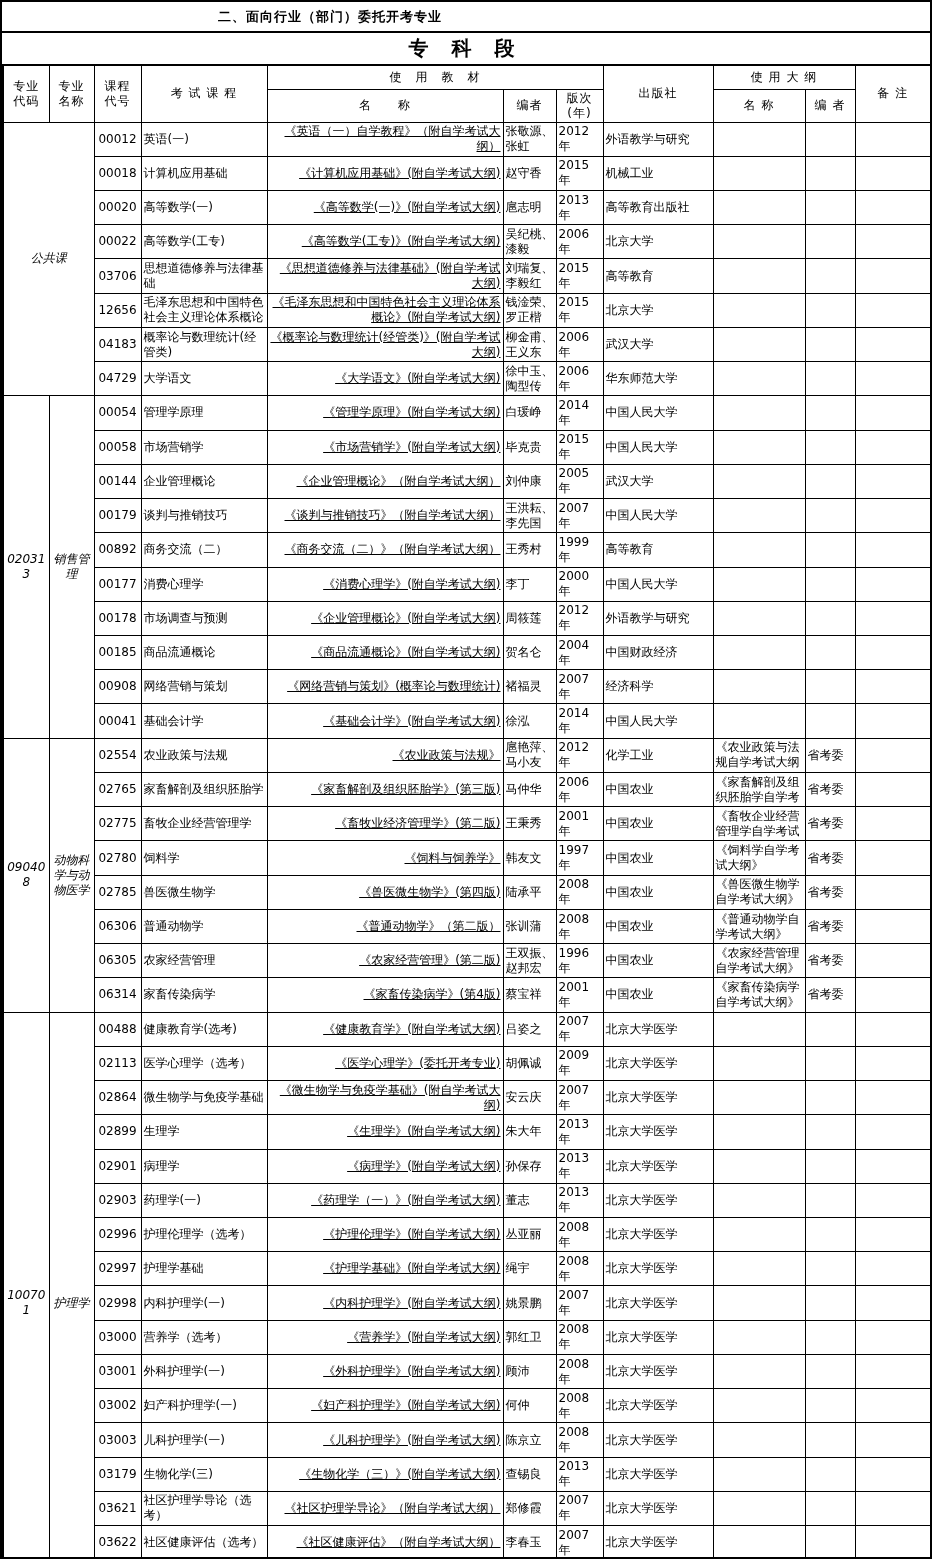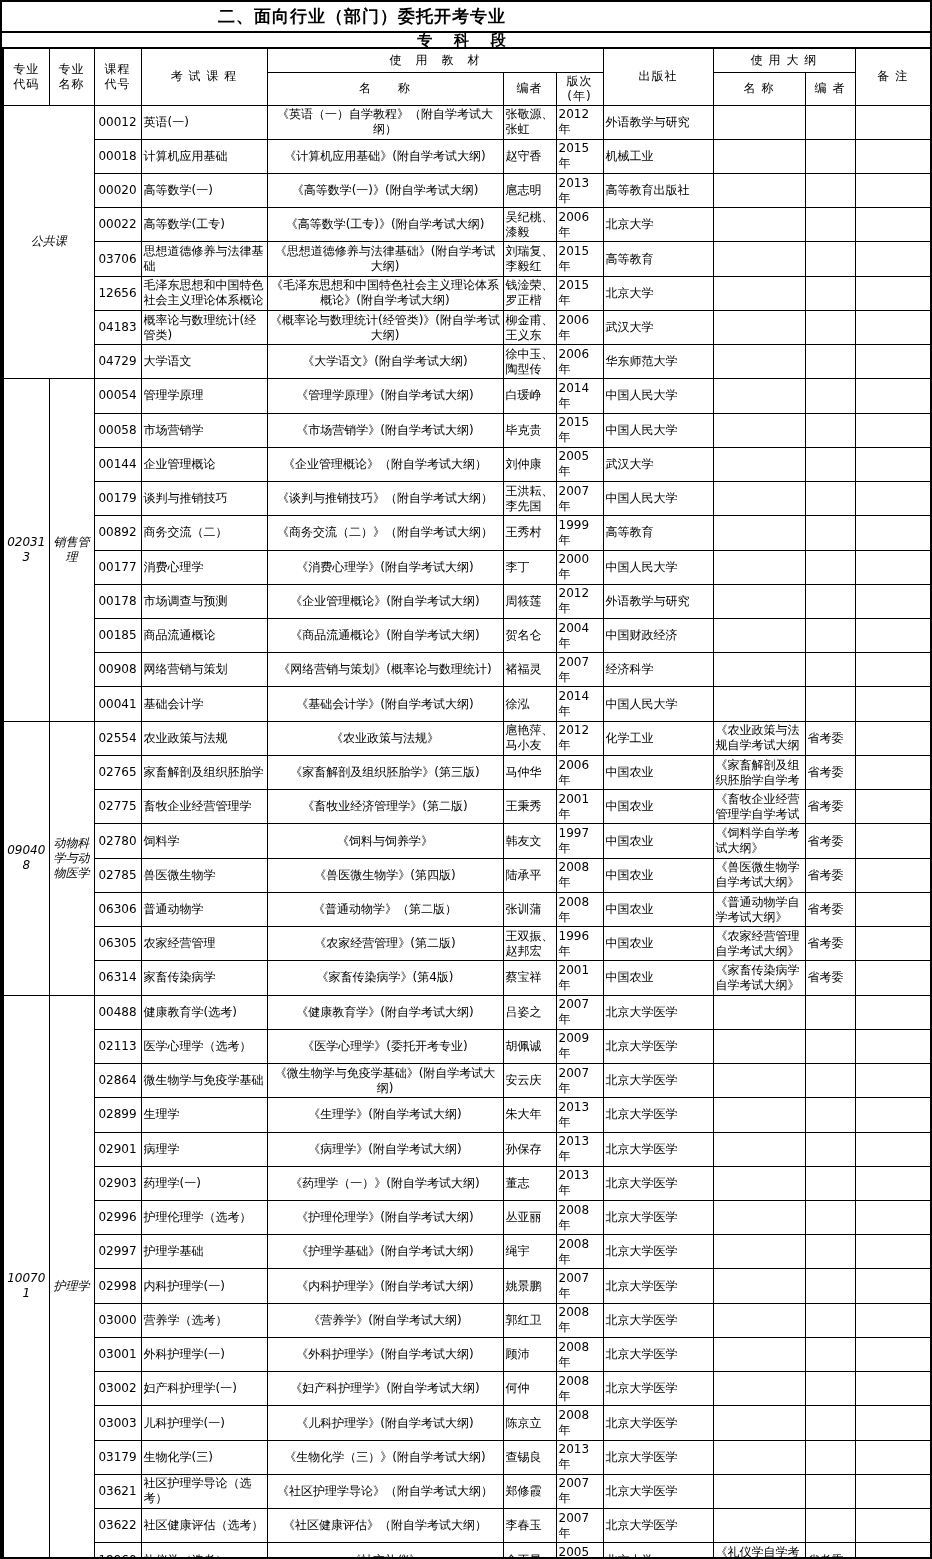--- a/index.html
+++ b/index.html
@@ -5,46 +5,46 @@
   html,body{margin:0;padding:0;background:#fff;}
   .page{
     position:relative;width:932px;height:1559px;box-sizing:border-box;
     border:2px solid #000;background:#fff;overflow:hidden;
     font-family:"DejaVu Sans",sans-serif;color:#000;
   }
   .title-row{
     height:31px;border-bottom:2px solid #000;box-sizing:border-box;
     display:flex;align-items:center;
     font-family:"Liberation Serif",serif;
-    font-size:17px;font-weight:bold;letter-spacing:1px;
+    font-size:13px;font-weight:bold;letter-spacing:1px;
     padding-left:216px;
   }
   .subtitle-row{
-    height:14px;box-sizing:border-box;
+    height:31px;box-sizing:border-box;
     display:flex;align-items:center;justify-content:center;
     font-family:"Liberation Serif",serif;
-    font-size:15px;font-weight:bold;letter-spacing:9px;
+    font-size:20px;font-weight:bold;letter-spacing:9px;
   }
   table.grid{
     width:928px;height:1532px;border-collapse:collapse;table-layout:fixed;
     border:2px solid #000;
   }
   table.grid th,table.grid td{
     border:1px solid #000;box-sizing:border-box;
     font-size:12px;line-height:15px;font-weight:normal;
     padding:1px 2px;vertical-align:middle;word-break:break-all;
     overflow:hidden;
   }
   thead tr{height:24px;}
   thead th{text-align:center;white-space:pre-line;letter-spacing:1px;}
   tbody tr{height:31px;}
   td.c-major{text-align:center;font-style:italic;}
   td.c-code{text-align:center;padding-left:3px;}
   td.c-course{text-align:left;}
-  td.c-book{text-align:center;font-size:12.5px;}
+  td.c-book{text-align:right;font-size:12.5px;text-decoration:underline;}
   td.c-editor{text-align:left;padding:1px 1px;}
   td.c-year{text-align:left;}
   td.c-press{text-align:left;}
   td.c-outline{text-align:left;}
   td.c-outline_ed{text-align:left;}
   td.c-note{text-align:left;}
 </style>
 </head>
 <body>
 

